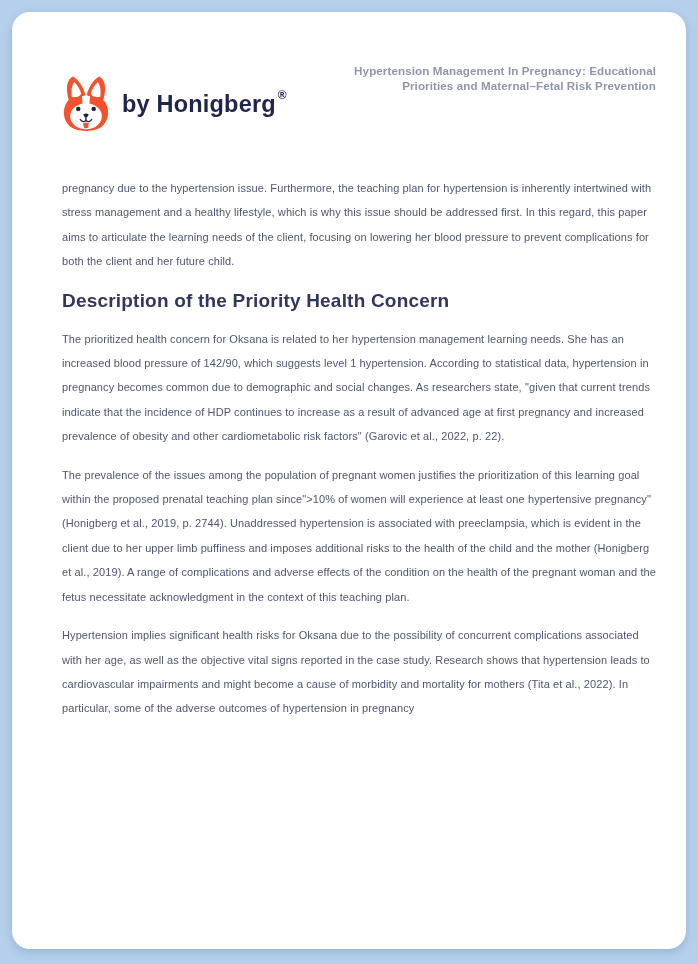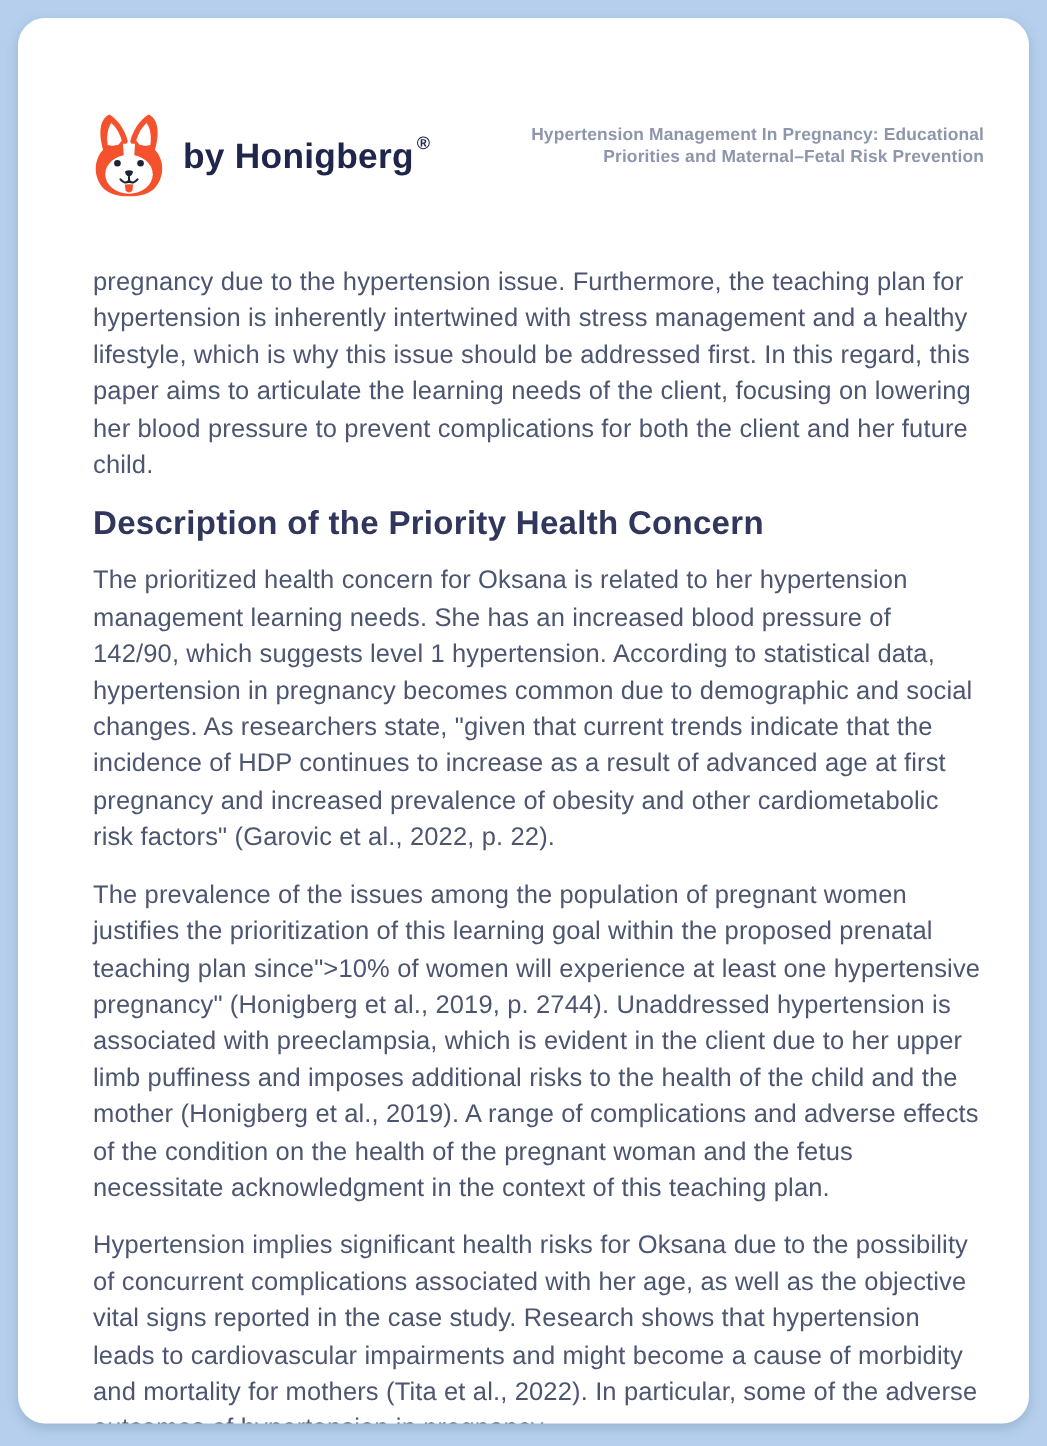--- a/index.html
+++ b/index.html
@@ -27,43 +27,43 @@
   .corgi { width: 52px; height: 60px; display: block; }
   .brand {
     font-size: 23.5px; font-weight: 800; color: #20264b;
     letter-spacing: .2px; margin-left: 10px; white-space: nowrap;
   }
   .reg {
     font-size: 12px; font-weight: 700; color: #20264b;
     position: relative; top: -9px; margin-left: 2px;
   }
   .title-block {
-    position: absolute; top: 70px; right: 30px; width: 334px;
+    position: absolute; top: 51px; right: 30px; width: 334px;
     text-align: right;
   }
   .doc-title {
     font-size: 11.6px; font-weight: 700; line-height: 15.2px;
     color: #8d96ab; letter-spacing: .1px;
   }
   .doc-url {
     font-size: 11.6px; font-weight: 400; line-height: 13.8px;
     color: #98a1b4; margin-top: 3px; overflow-wrap: anywhere;
   }
   
   .article {
     position: absolute; top: 164px; left: 50px; width: 594px;
     color: #4d5670;
   }
   .article p {
     margin: 0 0 14px 0;
-    font-size: 17px; line-height: 24.4px; letter-spacing: .1px;
+    font-size: 11px; line-height: 24.4px; letter-spacing: .1px;
   }
   .article h2 {
     margin: 12px 0 13px 0;
-    font-size: 22px; line-height: 26px; font-weight: 700;
+    font-size: 19px; line-height: 26px; font-weight: 700;
     color: #31375c; letter-spacing: .2px;
   }
 </style>
 </head>
 <body>
 
 <div class="card">
 
   <div class="logo-wrap">
     <svg class="corgi" viewBox="0 0 64 72" xmlns="http://www.w3.org/2000/svg" aria-hidden="true">

